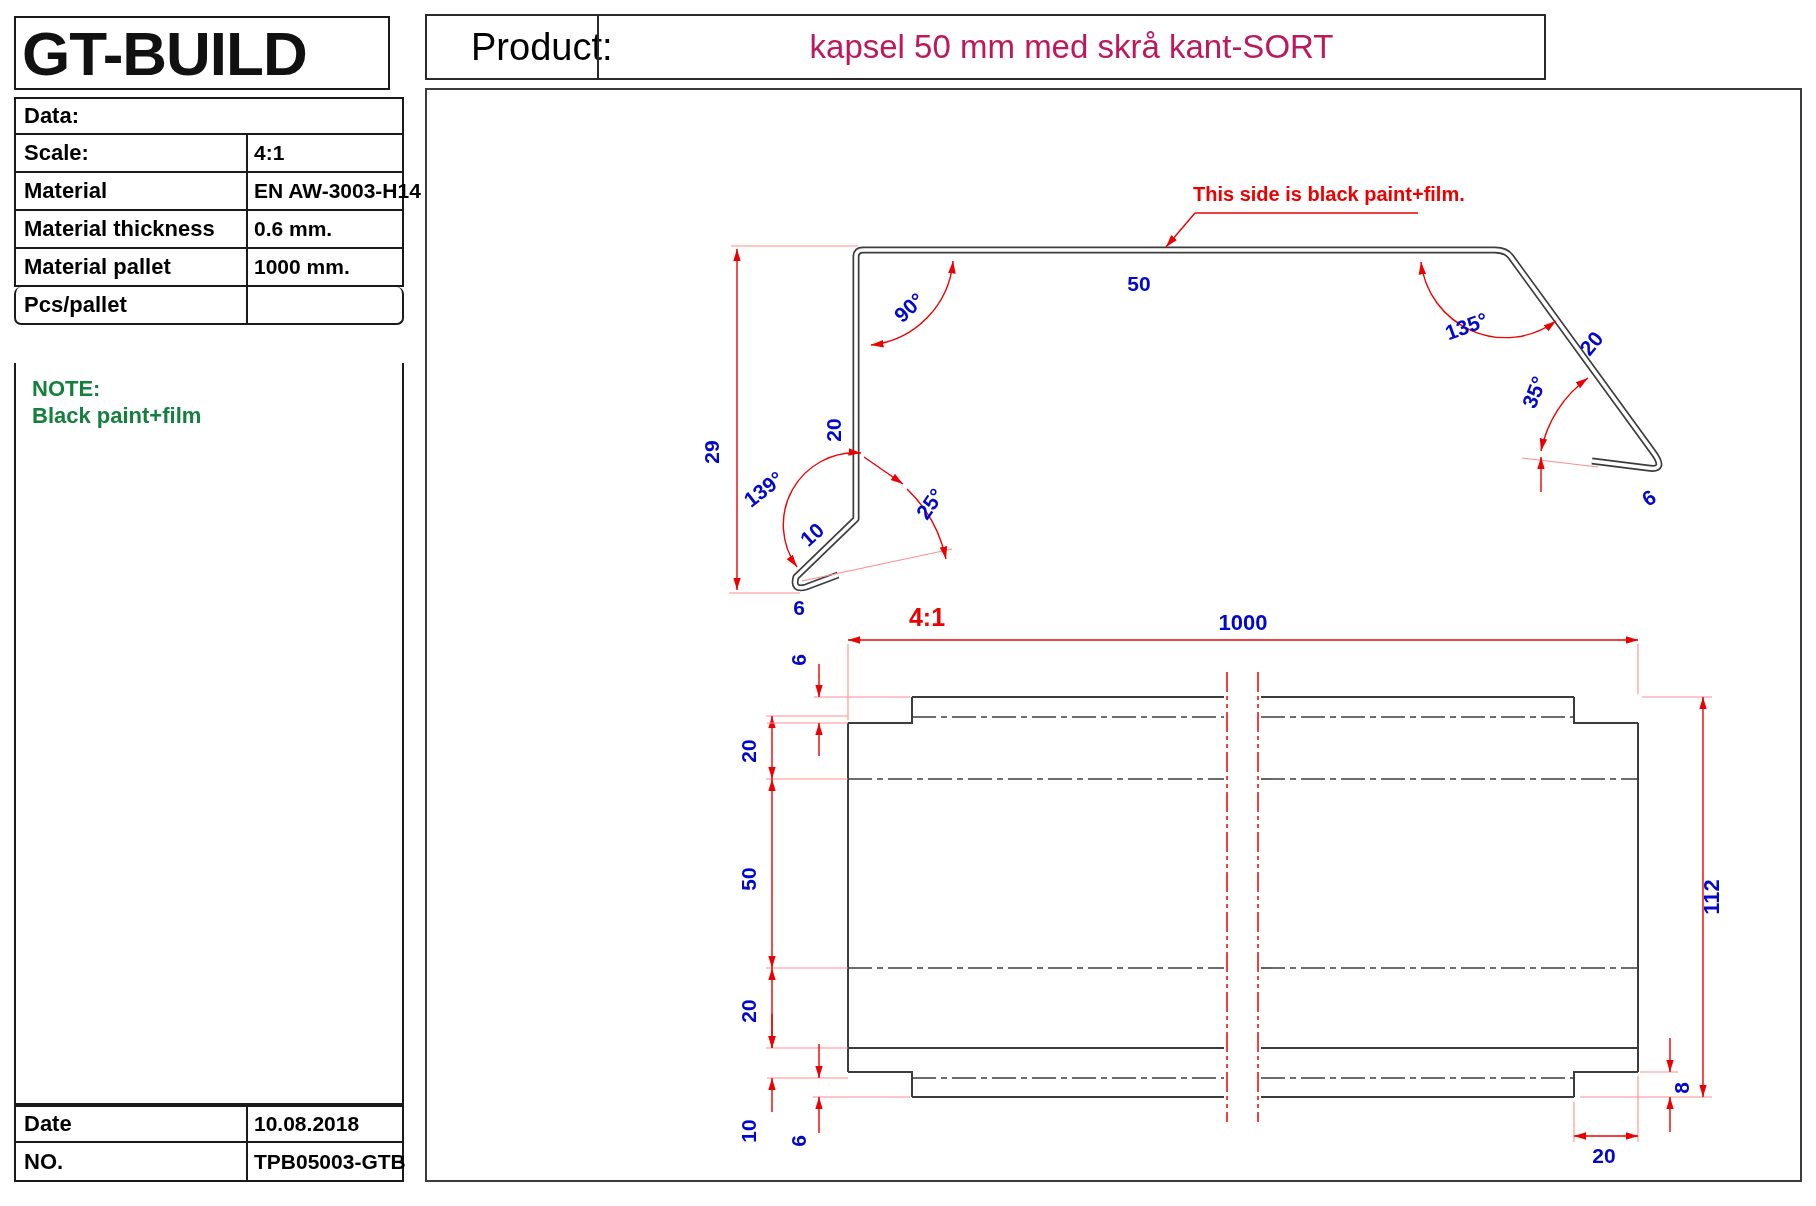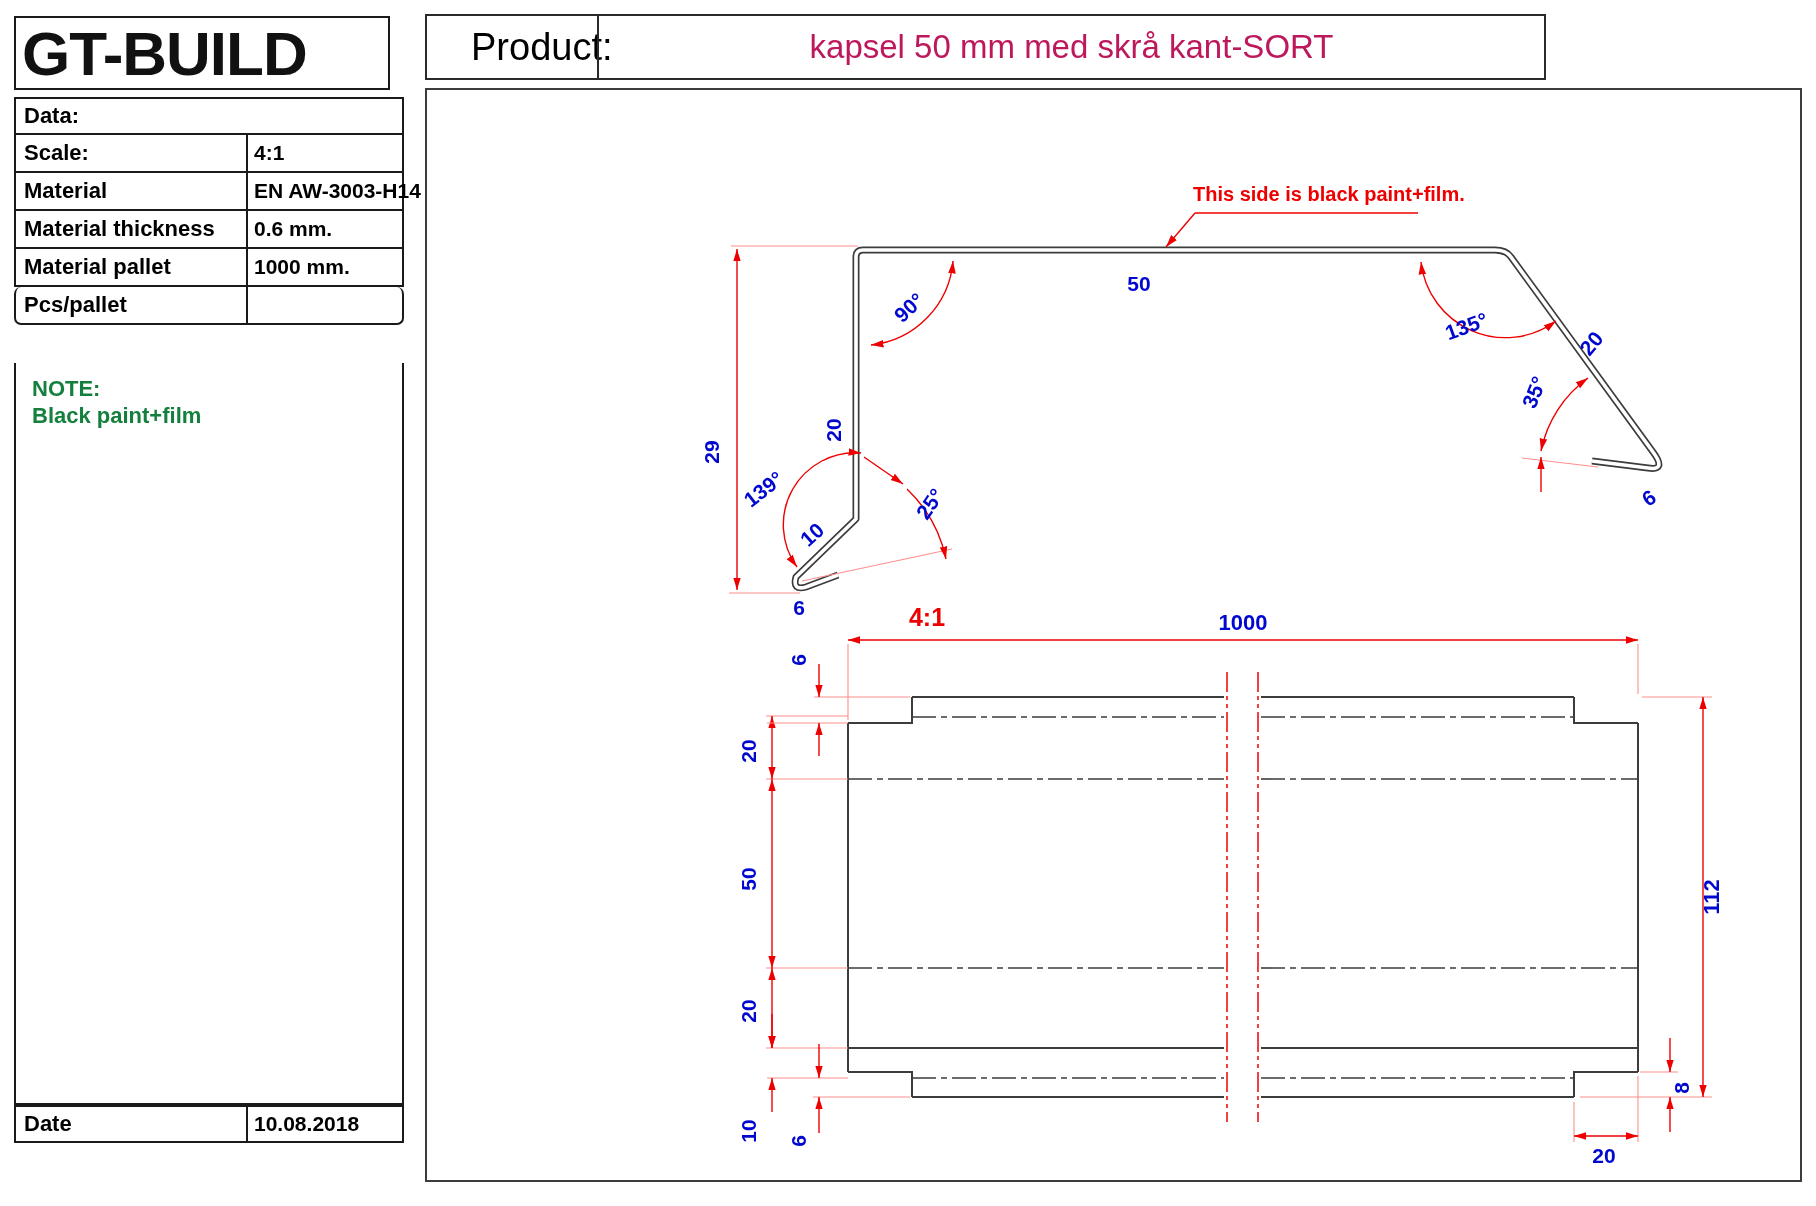--- a/index.html
+++ b/index.html
@@ -78,20 +78,24 @@
     <div class="notetxt">
       <div>NOTE:</div>
       <div>Black paint+film</div>
     </div>
   </div>
 
   <div class="trow first" style="top:1105px;">
     <div class="cell-l">Date</div>
     <div class="cell-v">10.08.2018</div>
   </div>
+  <div class="trow" style="top:1143px;height:39px;">
+    <div class="cell-l">NO.</div>
+    <div class="cell-v">TPB05003-GTB</div>
+  </div>
 
   <div class="prodbar">
     <div class="prodlabel">Product:</div>
     <div class="divider"></div>
     <div class="prodname">kapsel 50 mm med skrå kant-SORT</div>
   </div>
 
   <div class="drawarea"></div>
 
   <svg width="1816" height="1206" viewBox="0 0 1816 1206">

